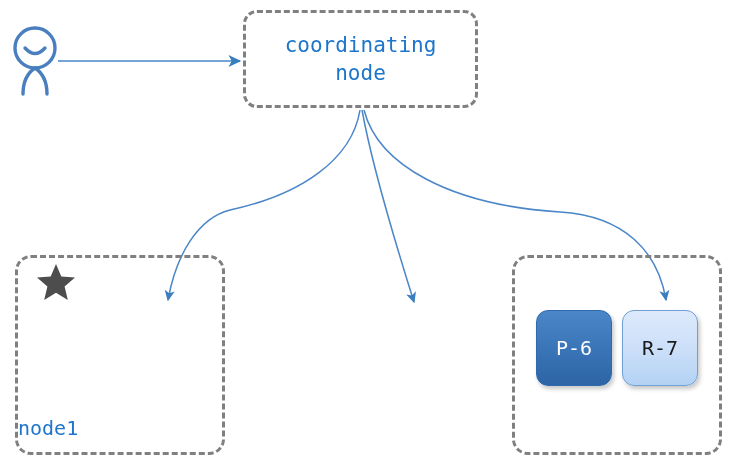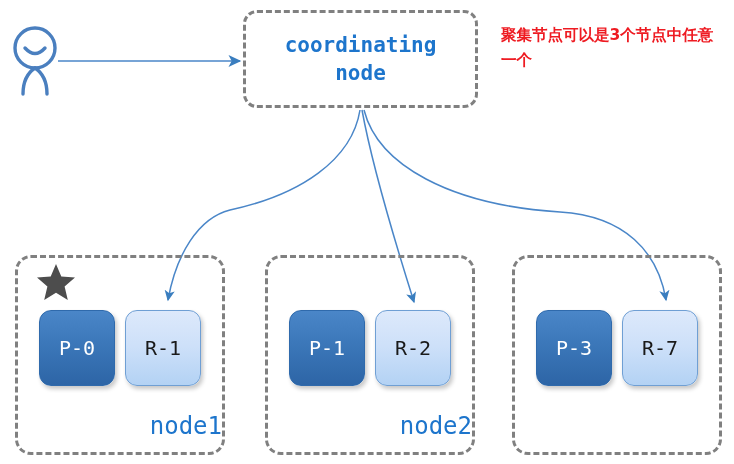--- a/index.html
+++ b/index.html
@@ -45,21 +45,20 @@
     align-items: center;
     justify-content: center;
   }
   .coord-label {
     font-family: "DejaVu Sans Mono", "Liberation Mono", monospace;
     font-size: 21px;
     line-height: 1.35;
     color: #1d75cc;
     text-align: center;
     white-space: pre-line;
-    font-weight: bold;
   }
   
   .annotation {
     position: absolute;
     left: 501px;
     top: 23px;
     width: 226px;
     color: #ee1b22;
     font-family: "DejaVu Sans", sans-serif;
     font-weight: bold;
@@ -116,23 +115,23 @@
   .shard.replica {
     background: linear-gradient(180deg, #dde9fb 0%, #cde0f9 48%, #b3d2f4 100%);
     border: 1px solid #6f9fd4;
     color: #1a1a1a;
   }
   .node-name {
     position: absolute;
     left: 0;
     bottom: 12px;
     width: 100%;
-    text-align: right;
+    text-align: left;
     font-family: "DejaVu Sans Mono", "Liberation Mono", monospace;
-    font-size: 24px;
+    font-size: 20px;
     color: #1d75cc;
   }
 </style>
 </head>
 <body>
 
 <div id="canvas">
 
   <svg id="edges" viewBox="0 0 734 464" xmlns="http://www.w3.org/2000/svg">
     <defs>
@@ -160,41 +159,29 @@
       <path d="M29,44 q-12,8 -12,26" fill="none" stroke="#4a7fbf" stroke-width="3.4" stroke-linecap="round"></path>
       <path d="M29,44 q12,8 12,26" fill="none" stroke="#4a7fbf" stroke-width="3.4" stroke-linecap="round"></path>
     </svg>
   </div>
 
   <div class="coord-box">
     <div class="coord-label">coordinating
 node</div>
   </div>
 
-  <div class="annotation">聚集节点可以是3个节点中任意一个</div>
 
   <div class="node-group g1">
     <svg class="star-icon" viewBox="0 0 40 40">
       <path d="M20,2 L25.3,14.6 L39,15.6 L28.6,24.5 L31.8,38 L20,30.7 L8.2,38 L11.4,24.5 L1,15.6 L14.7,14.6 Z" fill="#4d4d4d"></path>
     </svg>
-    <div class="shard-row">
-      <div class="shard primary">P-0</div>
-      <div class="shard replica">R-1</div>
-    </div>
     <div class="node-name">node1</div>
   </div>
 
-  <div class="node-group g2">
-    <div class="shard-row">
-      <div class="shard primary">P-1</div>
-      <div class="shard replica">R-2</div>
-    </div>
-    <div class="node-name">node2</div>
-  </div>
 
   <div class="node-group g3">
     <div class="shard-row">
-      <div class="shard primary">P-3</div>
+      <div class="shard primary">P-6</div>
       <div class="shard replica">R-7</div>
     </div>
   </div>
 
 </div>
 
 </body></html>

